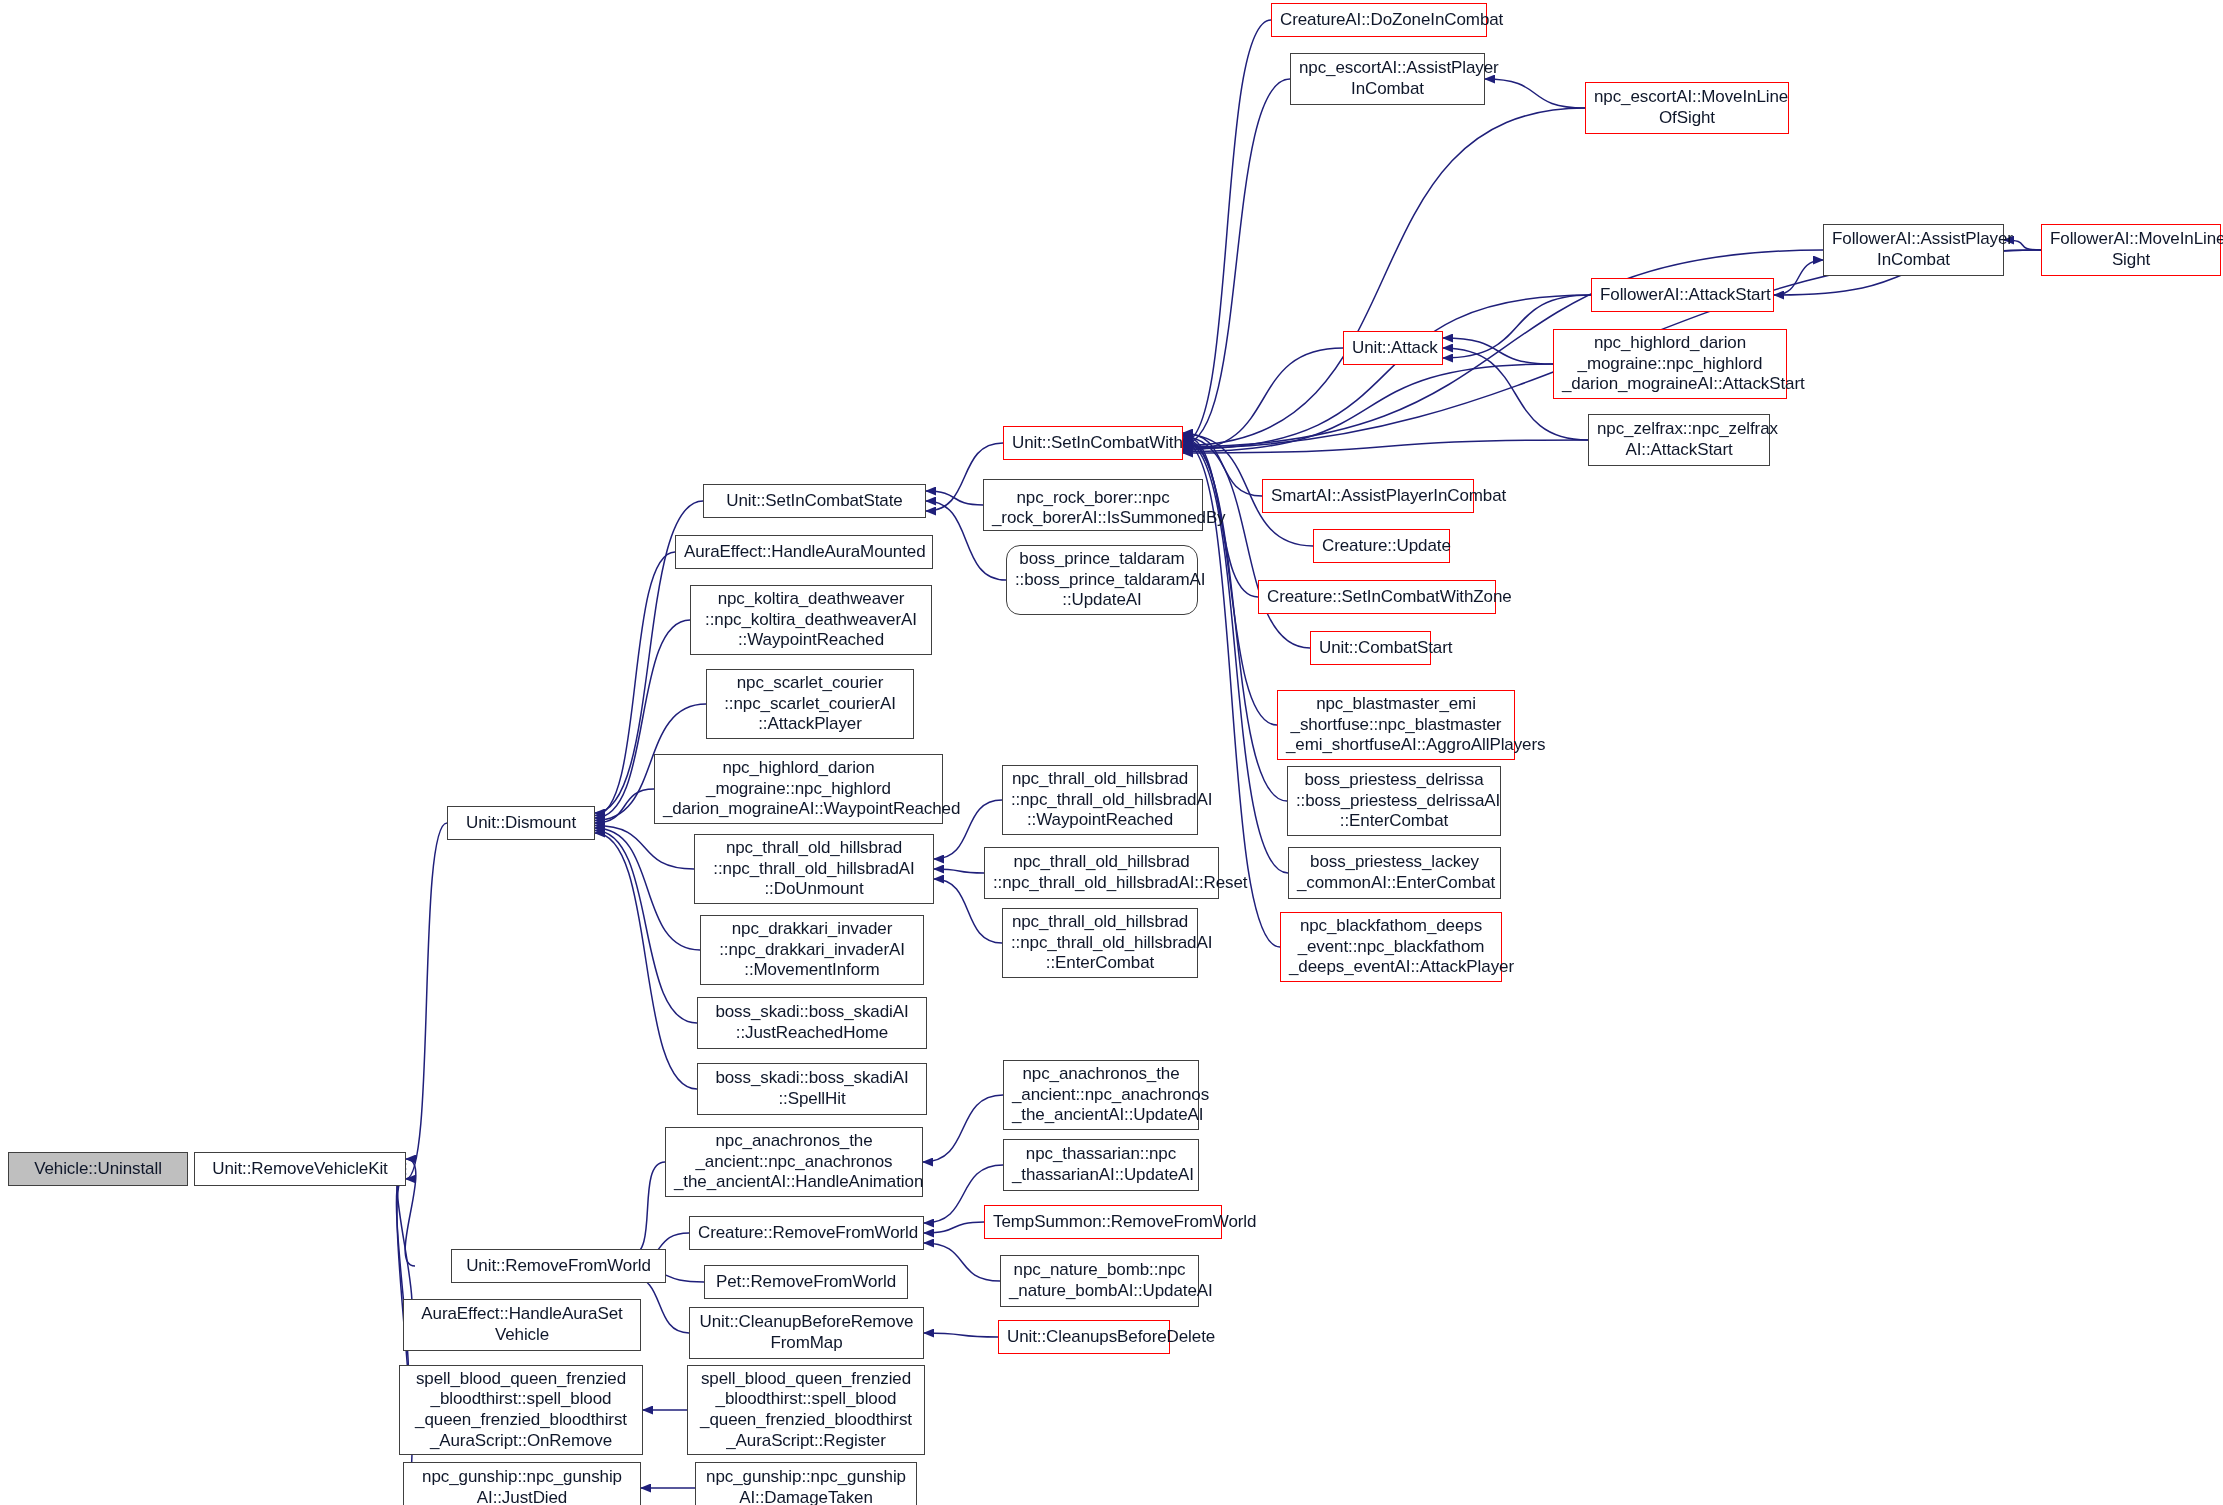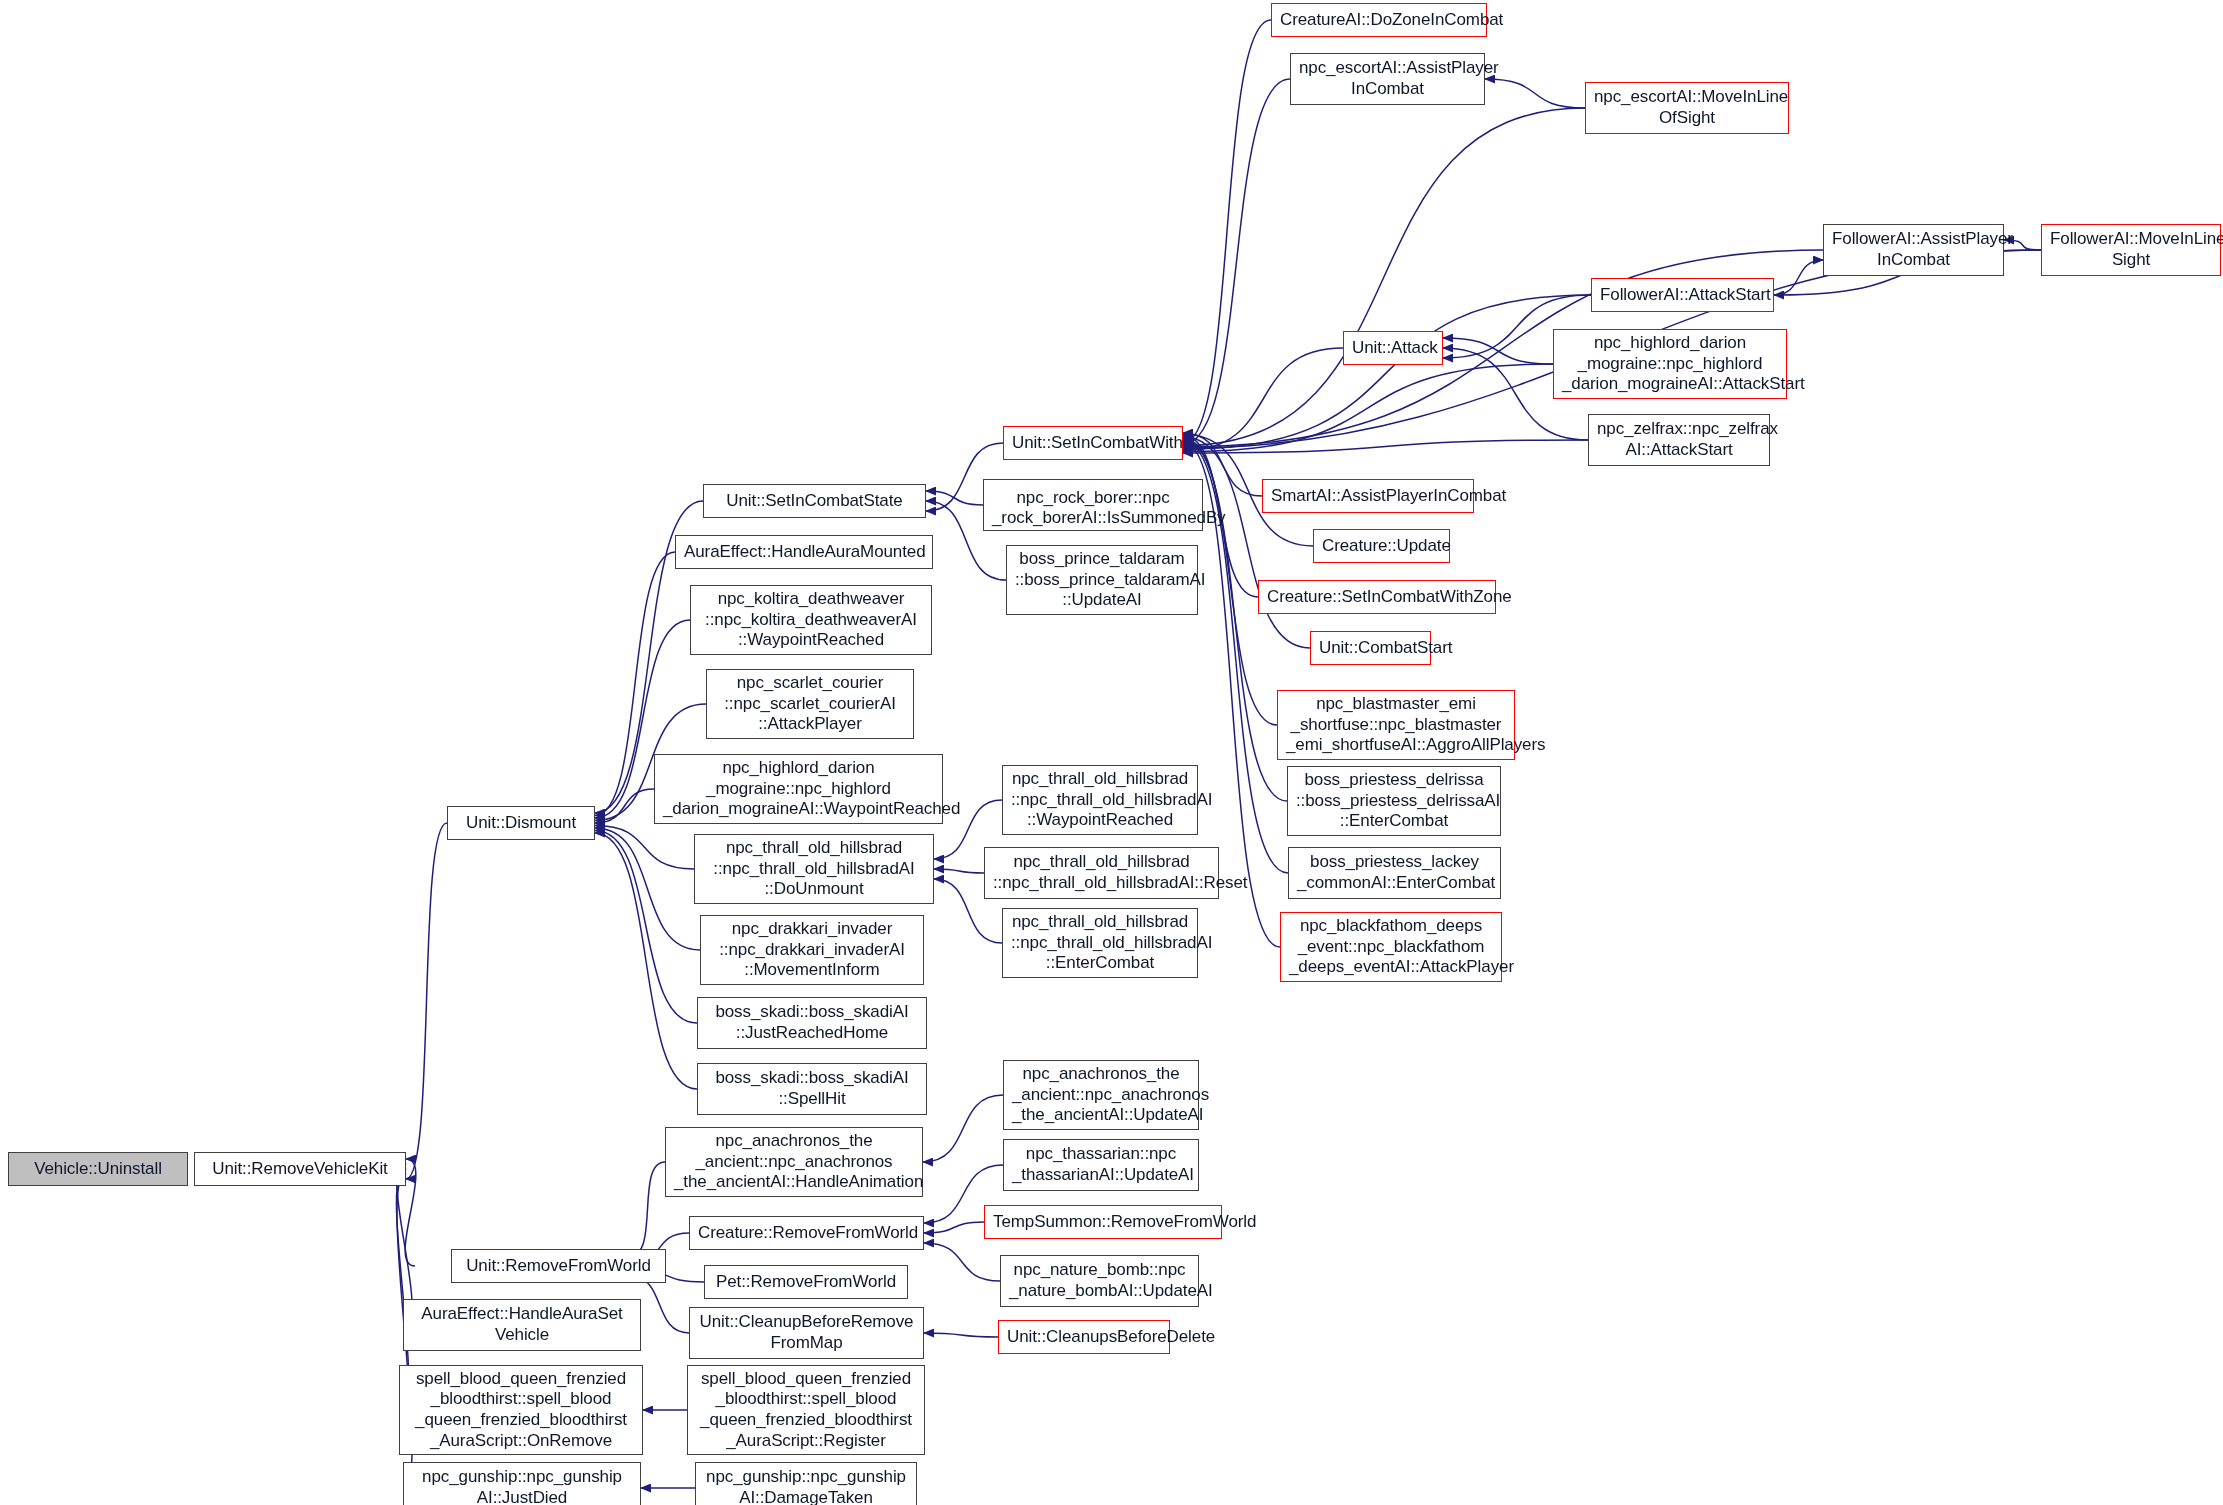--- a/index.html
+++ b/index.html
@@ -177,21 +177,21 @@
       <div class="node" style="left: 1002px; top: 765px; width: 196px; height: 70px;"><span class="node-label">npc_thrall_old_hillsbrad
 ::npc_thrall_old_hillsbradAI
 ::WaypointReached</span></div>
       <div class="node" style="left: 984px; top: 847px; width: 235px; height: 52px;"><span class="node-label">npc_thrall_old_hillsbrad
 ::npc_thrall_old_hillsbradAI::Reset</span></div>
       <div class="node" style="left: 1002px; top: 908px; width: 196px; height: 70px;"><span class="node-label">npc_thrall_old_hillsbrad
 ::npc_thrall_old_hillsbradAI
 ::EnterCombat</span></div>
       <div class="node" style="left: 983px; top: 479px; width: 220px; height: 52px; align-items: flex-end;"><span class="node-label">npc_rock_borer::npc
 _rock_borerAI::IsSummonedBy</span></div>
-      <div class="node" style="left: 1006px; top: 545px; width: 192px; height: 70px;"><span class="node-label">boss_prince_taldaram
+      <div class="node" style="left: 1006px; top: 545px; width: 192px; height: 70px; border-radius: 14px;"><span class="node-label">boss_prince_taldaram
 ::boss_prince_taldaramAI
 ::UpdateAI</span></div>
       <div class="node red" style="left: 1003px; top: 426px; width: 180px; height: 34px;"><span class="node-label">Unit::SetInCombatWith</span></div>
       <div class="node red" style="left: 1262px; top: 479px; width: 212px; height: 34px;"><span class="node-label">SmartAI::AssistPlayerInCombat</span></div>
       <div class="node red" style="left: 1313px; top: 529px; width: 137px; height: 34px;"><span class="node-label">Creature::Update</span></div>
       <div class="node red" style="left: 1258px; top: 580px; width: 238px; height: 34px;"><span class="node-label">Creature::SetInCombatWithZone</span></div>
       <div class="node red" style="left: 1310px; top: 631px; width: 121px; height: 34px;"><span class="node-label">Unit::CombatStart</span></div>
       <div class="node red" style="left: 1277px; top: 690px; width: 238px; height: 70px;"><span class="node-label">npc_blastmaster_emi
 _shortfuse::npc_blastmaster
 _emi_shortfuseAI::AggroAllPlayers</span></div>

